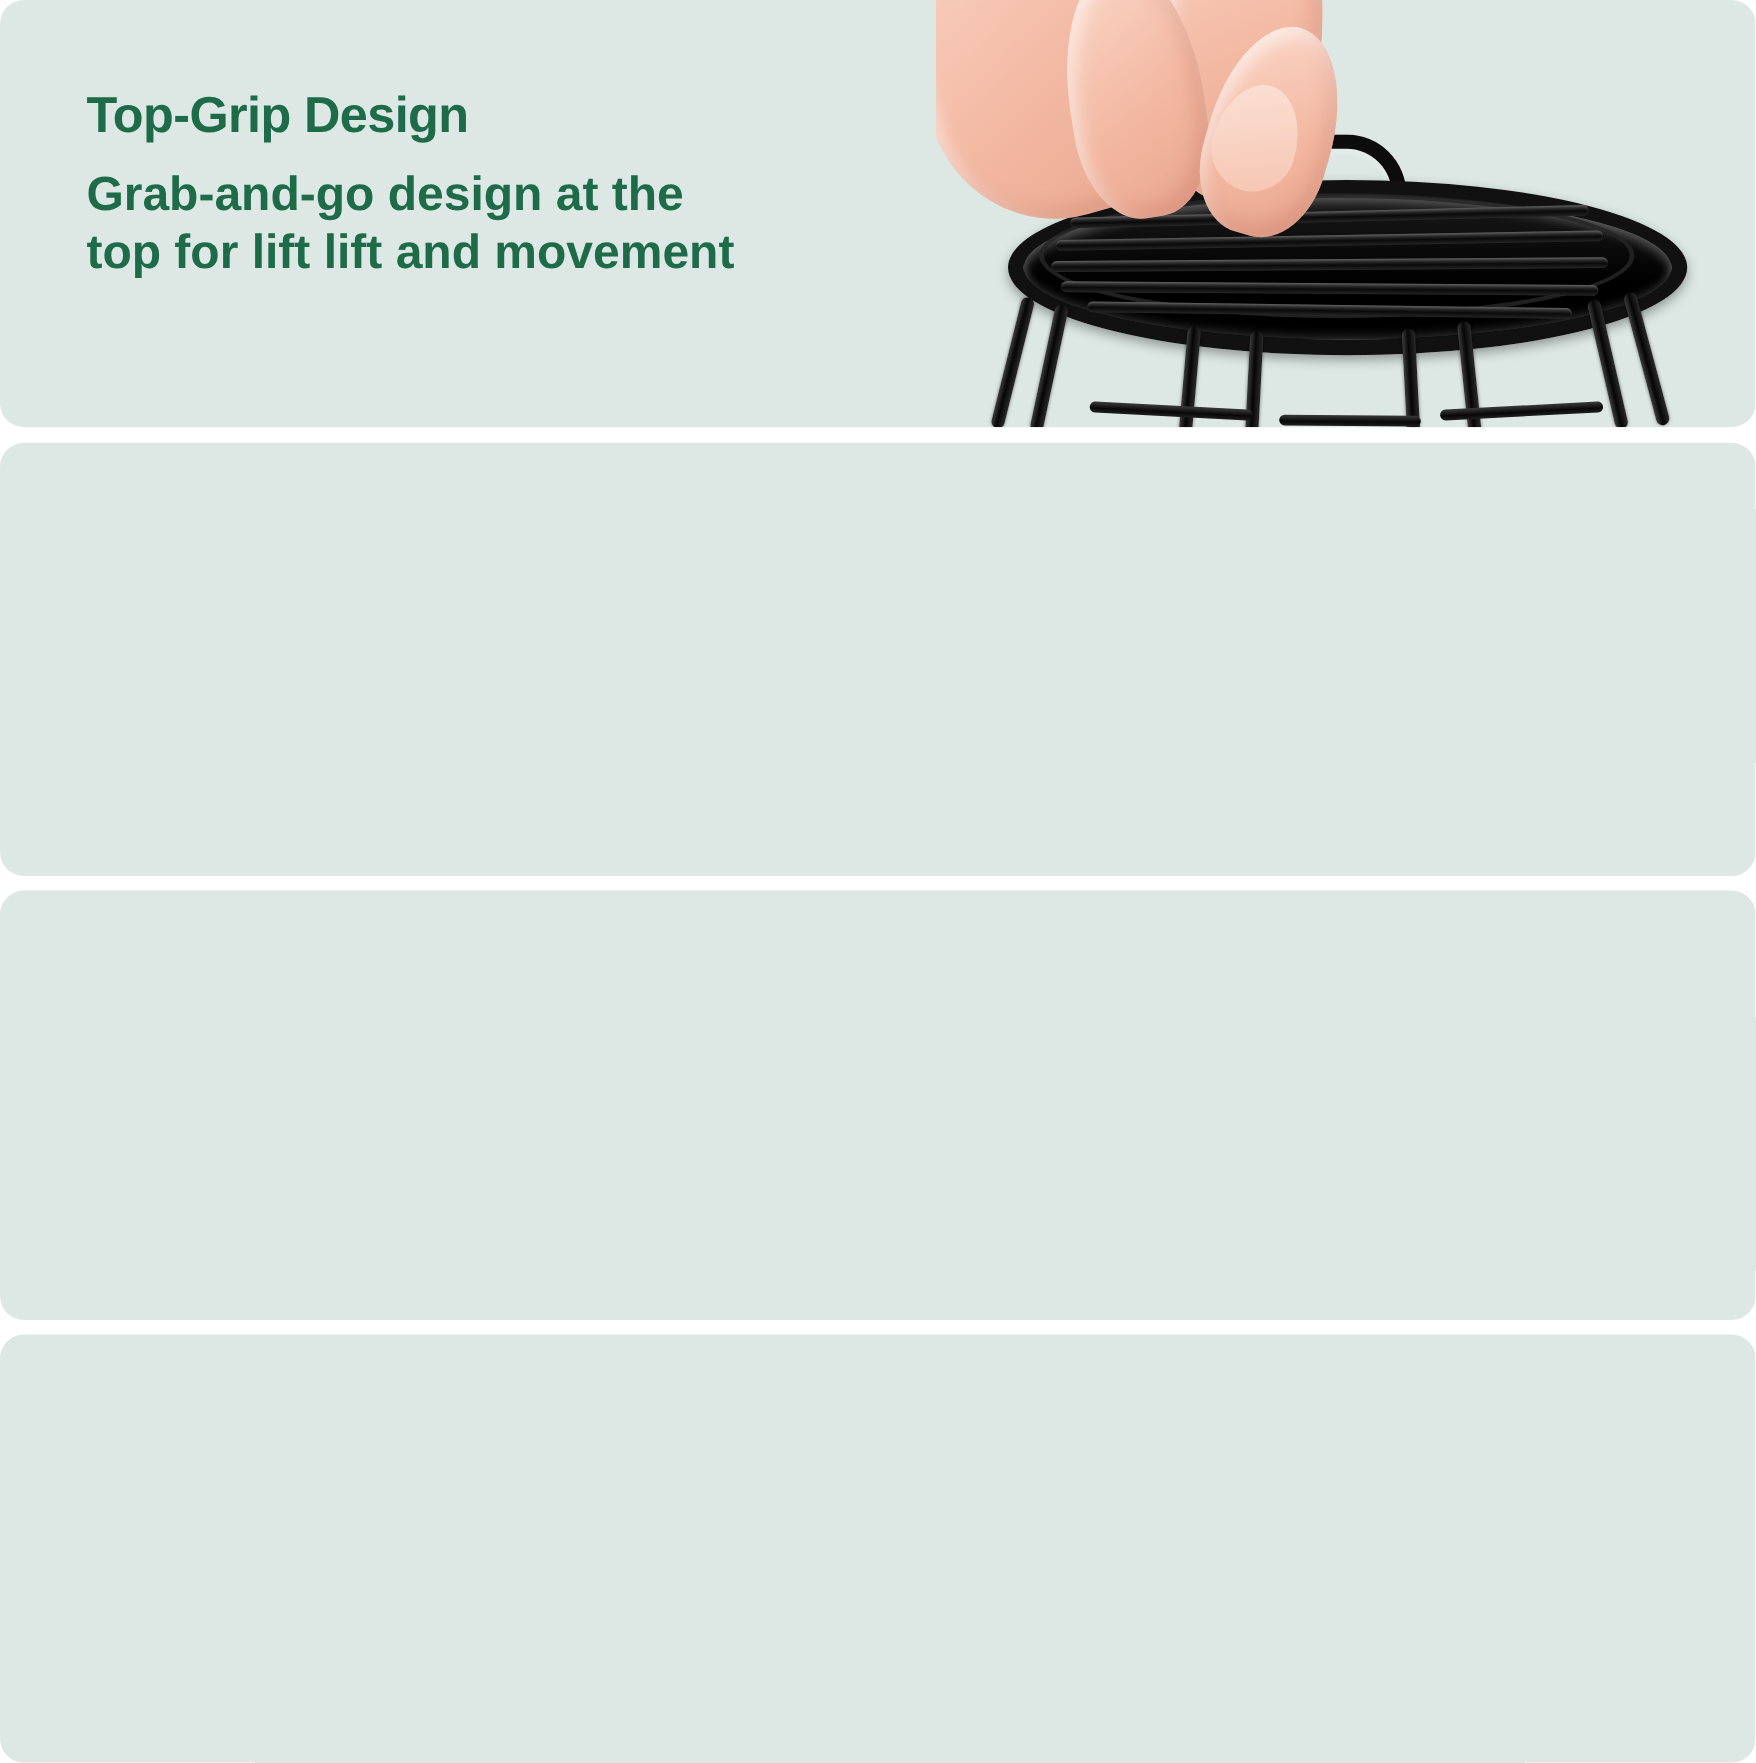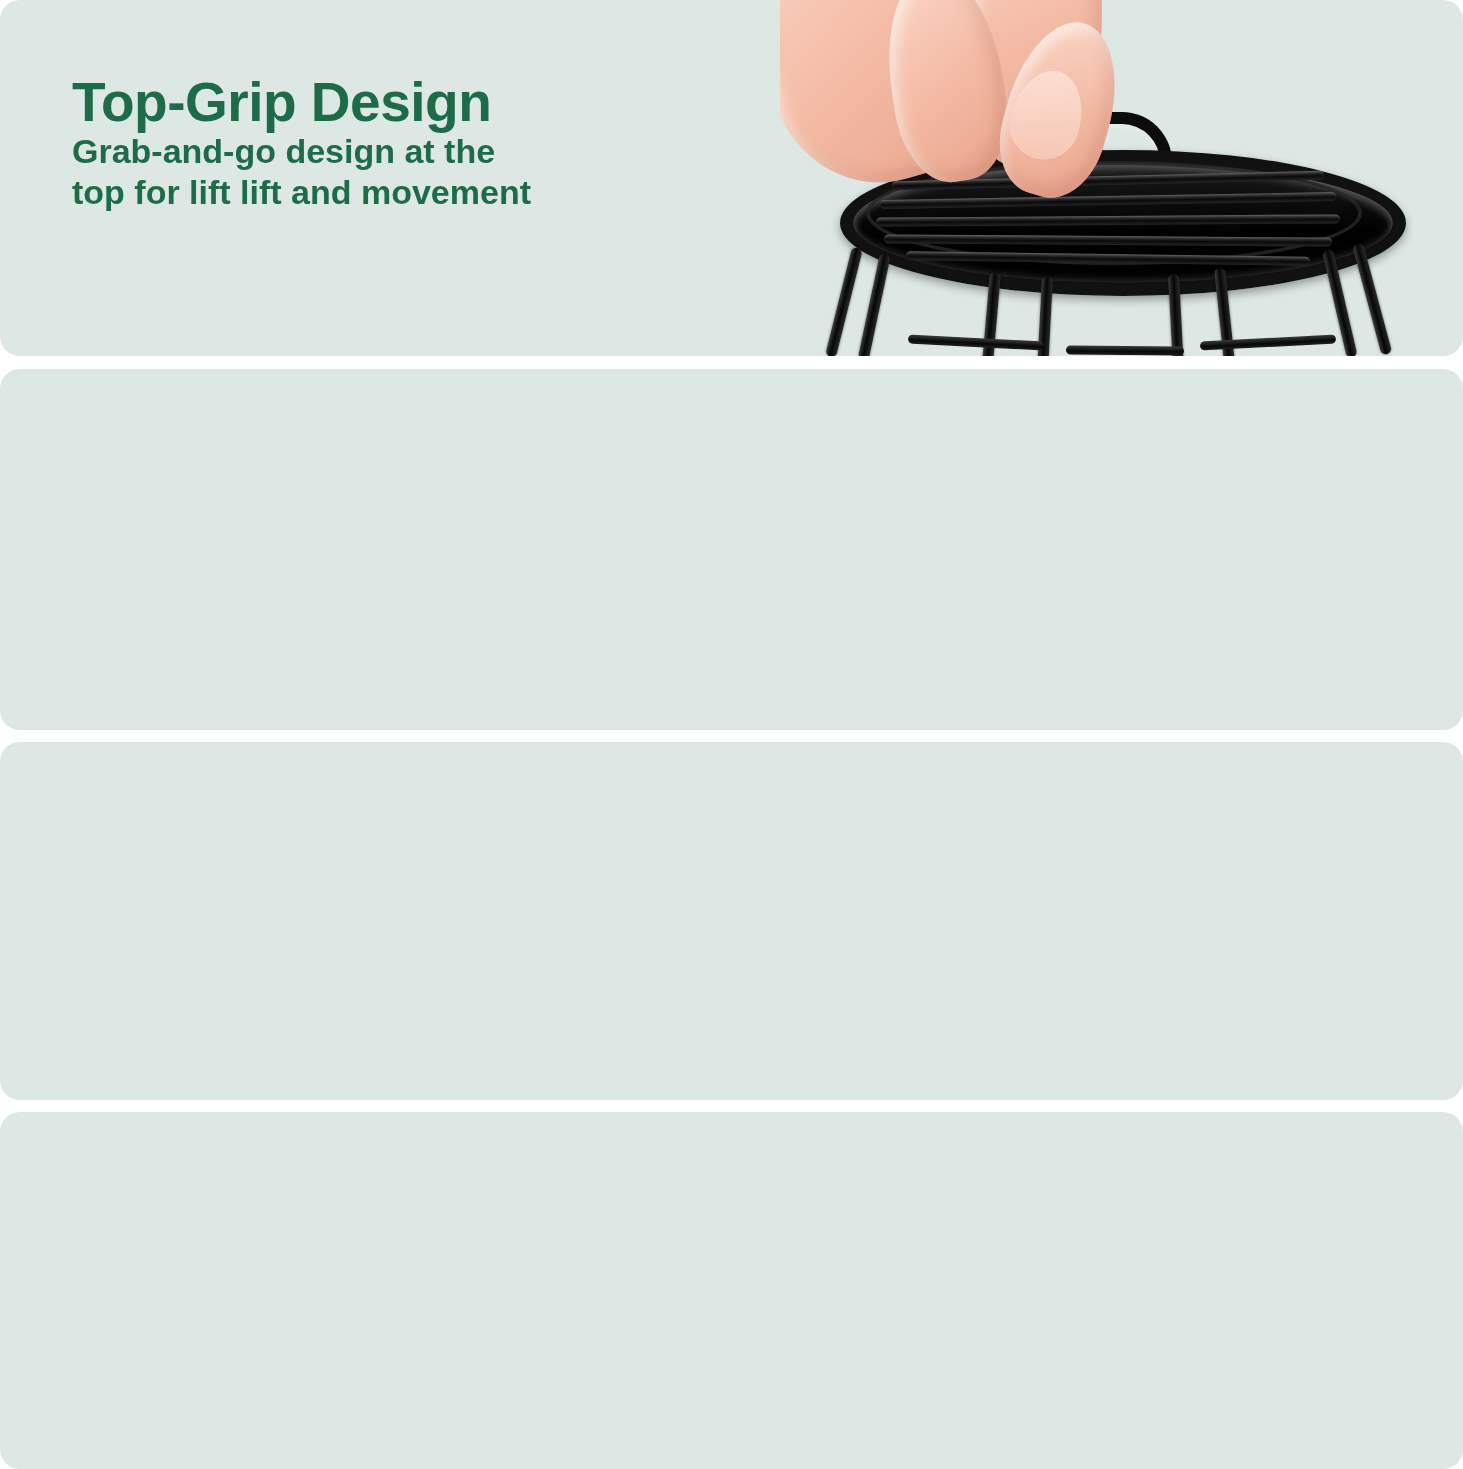--- a/index.html
+++ b/index.html
@@ -15,22 +15,22 @@
   #panel-3{top:742px;height:358px;}
   #panel-4{top:1112px;height:357px;}
 
   
   .txt{position:absolute;z-index:8;}
   .head{color:#1e6b4a;font-weight:bold;letter-spacing:-0.5px;
         line-height:1.04;margin:0;white-space:nowrap;}
   .sub{color:#1e6b4a;font-weight:bold;line-height:1.2;margin:0;}
 
   #t1{left:72px;top:74px;}
-  #t1 .head{font-size:55px;}
-  #t1 .sub{font-size:34px;}
+  #t1 .head{font-size:42px;}
+  #t1 .sub{font-size:40px;margin-top:20px;}
 
   
   .art{position:absolute;overflow:hidden;}
 
   
   #art1{left:780px;top:0;width:683px;height:356px;}
   .p1-rim{position:absolute;left:60px;top:150px;width:540px;height:120px;
           border-radius:50%;border:13px solid #111;
           background:linear-gradient(180deg,#1b1b1b 0%,#000 60%);
           box-shadow:inset 0 5px 9px rgba(255,255,255,.30),

